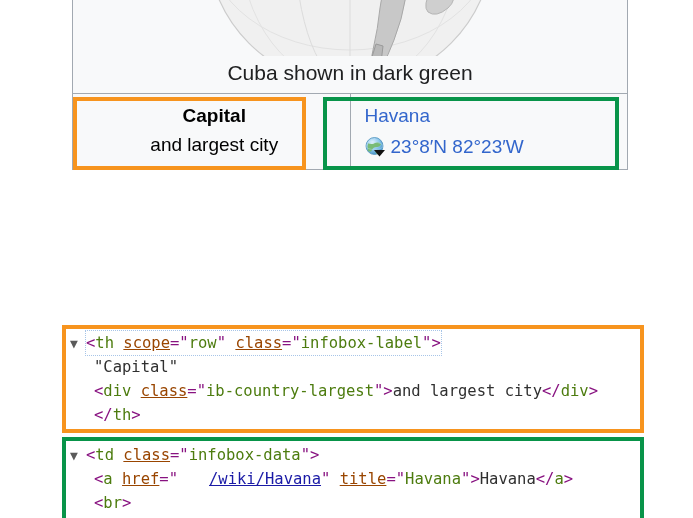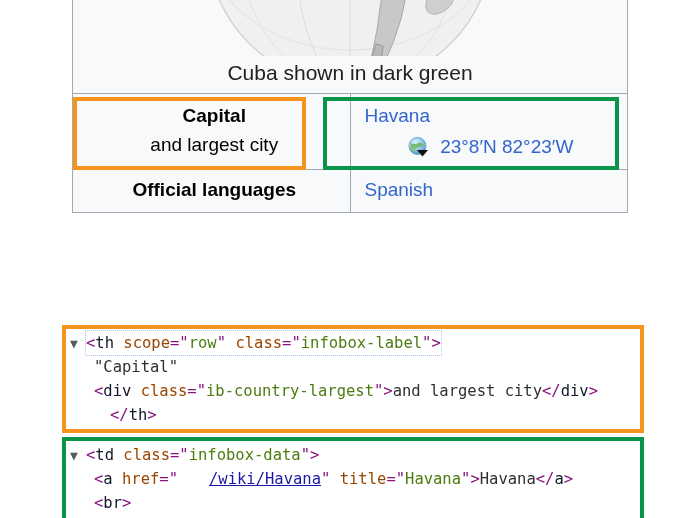--- a/index.html
+++ b/index.html
@@ -89,23 +89,22 @@
     padding: 8px 10px 8px 14px;
   }
   .capital-row th, .capital-row td { height: 70px; }
   .lang-row th, .lang-row td { height: 42px; }
   .lang-row .cell-pad { padding: 6px 10px 6px 16px; }
   .lang-row .cell-pad-data { padding: 6px 10px 6px 14px; }
 
   .geo-line {
     display: flex;
     align-items: center;
-    gap: 10px;
+    gap: 4px;
     margin-top: 2px;
-    justify-content: center;
   }
   .geo-icon { flex: 0 0 auto; display:block; }
   .coords { color: #3366cc; white-space: nowrap; }
 
   
   .hl {
     position: absolute;
     box-sizing: border-box;
     pointer-events: none;
   }
@@ -123,34 +122,34 @@
     line-height: 24px;
     color: #303030;
     white-space: pre;
   }
   .code-block { position: relative; box-sizing: border-box; }
   .blk-orange { border: 4px solid #f7941e; padding: 2px 0 2px 0; }
   .blk-green  { border: 4px solid #089449; padding: 2px 0 2px 0; margin-top: 4px; }
 
   .code-line { padding-left: 4px; height: 24px; }
   .ind1 { padding-left: 28px; }
-  .ind-close { padding-left: 28px; margin-left: 16px; }
+  .ind-close { padding-left: 28px; }
   .ind-arrow { padding-left: 4px; }
 
   .tw {
     display: inline-block;
     width: 16px;
     text-align: left;
     color: #5a5a5a;
     font-size: 13px;
     vertical-align: middle;
   }
 
-  .tag   { color: #0f172a; }
-  .attr  { color: #994500; }
+  .tag   { color: #4d7c0f; }
+  .attr  { color: #994500; text-decoration: underline; }
   .val   { color: #4d7c0f; }
   .punct { color: #881280; }
   .txt   { color: #303030; }
   .lnk   { color: #1a1aa6; text-decoration: underline; margin-left: 31px; }
 
   .selected-node {
     outline: 1px dotted #a7c5e8;
     outline-offset: 0px;
     display: inline-block;
   }
@@ -204,32 +203,20 @@
                 <path d="M3 6 q4 2 7 0 q3 -2 6 1 q-1 3 -4 3 q-4 0 -5 3 q-1 3 -4 1 q-1 -4 0 -8 z" fill="#76b96f" opacity="0.95"></path>
                 <path d="M11 13 q3 -1 5 1 q-1 3 -4 3 q-2 -1 -1 -4 z" fill="#76b96f" opacity="0.9"></path>
                 <ellipse cx="9.5" cy="9" rx="8.5" ry="3.6" fill="none" stroke="#bfe0f2" stroke-width="0.5" opacity="0.8"></ellipse>
                 <path d="M9 13 h11 l-5.5 6.5 z" fill="#111111"></path>
               </svg>
               <span class="coords">23°8′N 82°23′W</span>
             </div>
           </div>
         </td>
       </tr>
-      <tr class="lang-row">
-        <th class="row-label">
-          <div class="cell-pad">
-            <span class="lbl-main">Official languages</span>
-          </div>
-        </th>
-        <td class="row-data">
-          <div class="cell-pad-data">
-            <span>Spanish</span>
-          </div>
-        </td>
-      </tr>
     </tbody>
   </table>
 
   <div class="hl hl-orange" style="left:1px; top:98px; width:233px; height:73px;"></div>
   <div class="hl hl-green" style="left:251px; top:98px; width:296px; height:73px;"></div>
 </div>
 
 <div class="code-panel">
   <div id="code-blocks"><div class="code-block blk-orange" style="border-color: rgb(247, 148, 30);"><div class="code-line ind-arrow"><span class="tw">▼</span><span class="selected-node"><span class="punct">&lt;</span><span class="tag">th</span><span class="txt"> </span><span class="attr">scope</span><span class="punct">="</span><span class="val">row</span><span class="punct">"</span><span class="txt"> </span><span class="attr">class</span><span class="punct">="</span><span class="val">infobox-label</span><span class="punct">"&gt;</span></span></div><div class="code-line ind1"><span><span class="txt">"Capital"</span></span></div><div class="code-line ind1"><span><span class="punct">&lt;</span><span class="tag">div</span><span class="txt"> </span><span class="attr">class</span><span class="punct">="</span><span class="val">ib-country-largest</span><span class="punct">"&gt;</span><span class="txt">and largest city</span><span class="punct">&lt;/</span><span class="tag">div</span><span class="punct">&gt;</span></span></div><div class="code-line ind-close"><span><span class="punct">&lt;/</span><span class="tag">th</span><span class="punct">&gt;</span></span></div></div><div class="code-block blk-green" style="border-color: rgb(8, 148, 73);"><div class="code-line ind-arrow"><span class="tw">▼</span><span><span class="punct">&lt;</span><span class="tag">td</span><span class="txt"> </span><span class="attr">class</span><span class="punct">="</span><span class="val">infobox-data</span><span class="punct">"&gt;</span></span></div><div class="code-line ind1"><span><span class="punct">&lt;</span><span class="tag">a</span><span class="txt"> </span><span class="attr">href</span><span class="punct">="</span><span class="lnk">/wiki/Havana</span><span class="punct">"</span><span class="txt"> </span><span class="attr">title</span><span class="punct">="</span><span class="val">Havana</span><span class="punct">"&gt;</span><span class="txt">Havana</span><span class="punct">&lt;/</span><span class="tag">a</span><span class="punct">&gt;</span></span></div><div class="code-line ind1"><span><span class="punct">&lt;</span><span class="tag">br</span><span class="punct">&gt;</span></span></div><div class="code-line ind-arrow" style="padding-left: 16px;"><span class="tw">▶</span></div></div></div>
 </div>

